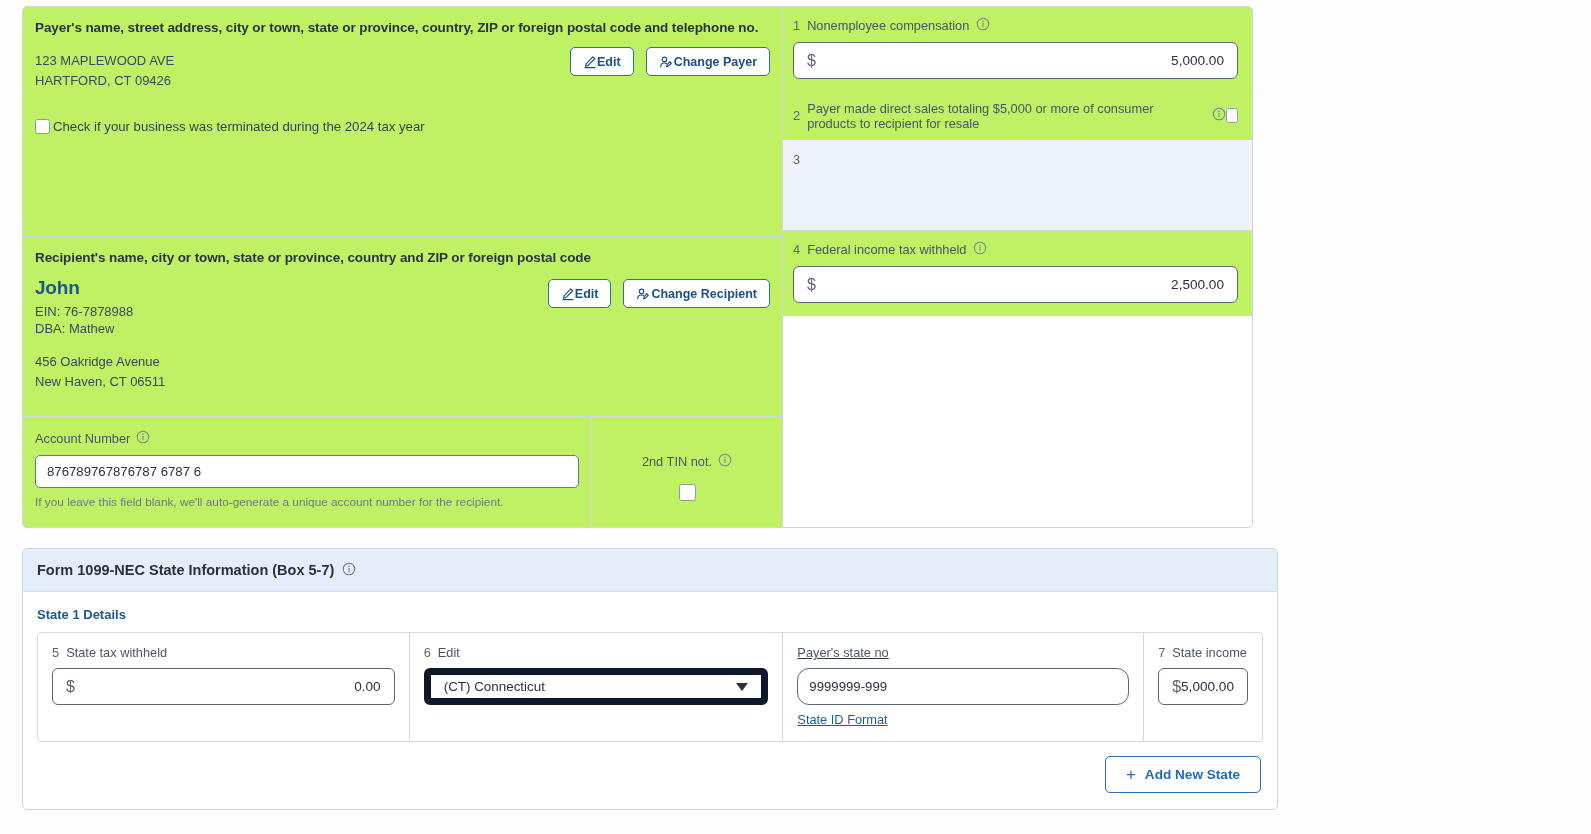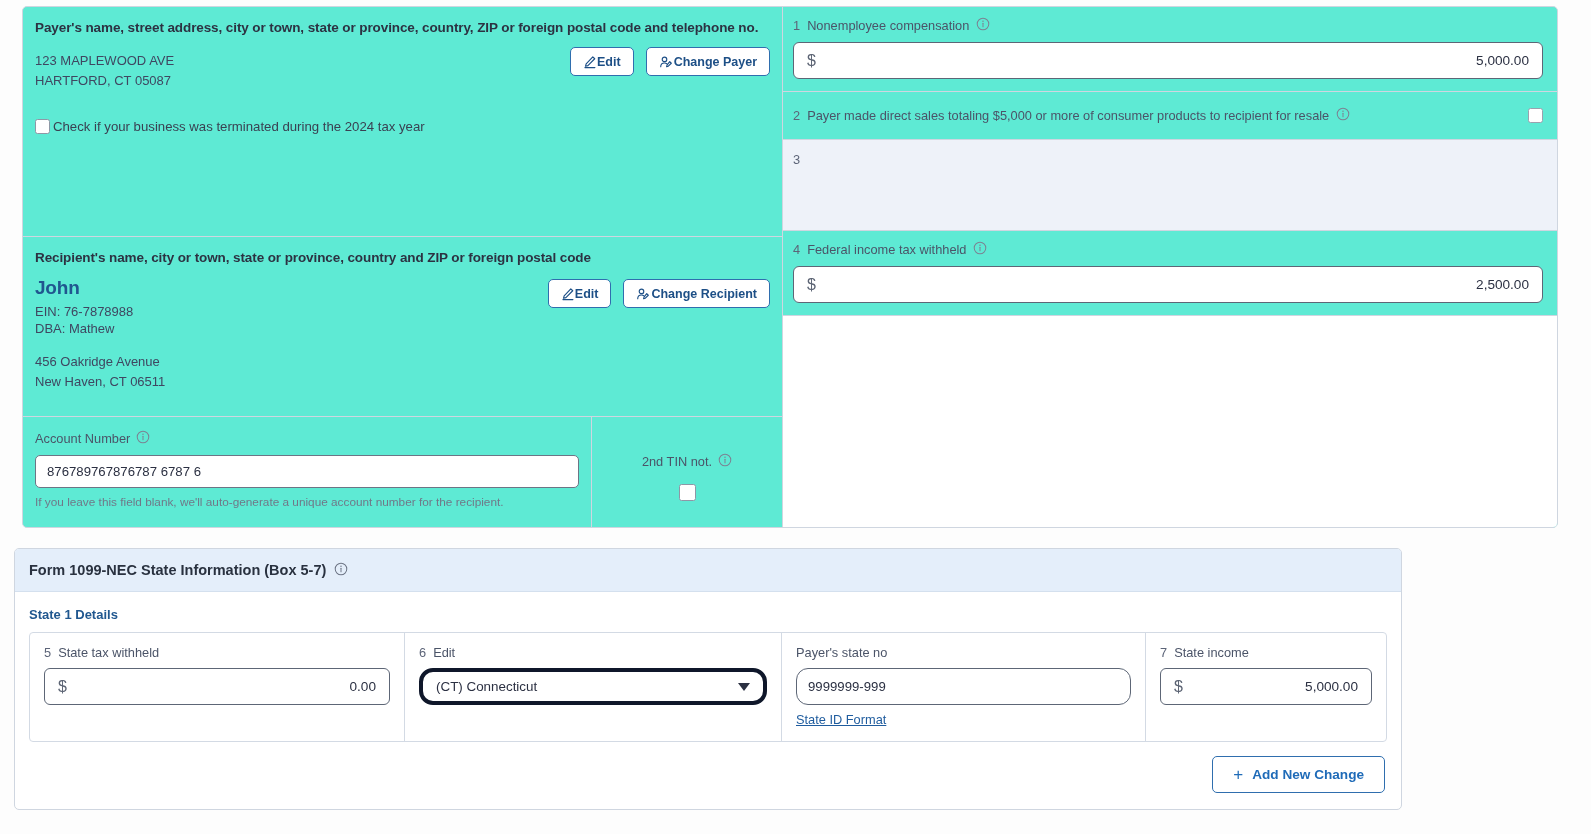--- a/index.html
+++ b/index.html
@@ -8,24 +8,24 @@
     background: #fdfdfd;
     font-family: "Liberation Sans", sans-serif;
     color: #31374a;
     overflow: hidden;
   }
   .page { position: relative; width: 1591px; height: 834px; padding: 0; }
 
   
   .form-card {
     position: absolute; left: 22px; top: 6px;
-    width: 1536px; height: 522px;
+    width: 1231px; height: 522px;
     border: 1px solid #cfd6e0;
     border-radius: 5px;
-    background: #5eead4;
+    background: #bef264;
     display: flex;
     overflow: hidden;
   }
   .col-left { width: 760px; border-right: 1px solid #cfd6e0; display: flex; flex-direction: column; }
   .col-right { flex: 1; display: flex; flex-direction: column; }
 
   
   .payer-block { height: 230px; border-bottom: 1px solid #cfd6e0; padding: 13px 12px 0 12px; position: relative; }
   .recip-block { height: 180px; border-bottom: 1px solid #cfd6e0; padding: 13px 12px 0 12px; position: relative; }
   .acct-block { flex: 1; display: flex; }
@@ -91,44 +91,44 @@
   .rbox2 { display: flex; align-items: center; padding: 14px 14px 14px 10px; border-bottom: 1px solid #cfd6e0; height: 48px; }
   .rbox2 .chk2 { margin-left: auto; width: 15px; height: 15px; border: 1.6px solid #9aa1ae; border-radius: 2.5px; background: #fff; cursor: pointer; }
 
   .rbox3 { background: #eef2f9; border-bottom: 1px solid #cfd6e0; height: 91px; padding: 10px 14px 0 10px; }
   .rbox3 .num { font-size: 12.8px; color: #5c6478; }
 
   .rbox-fill { flex: 1; background: #fff; }
 
   
   .state-card {
-    position: absolute; left: 14px; top: 548px;
-    width: 1388px; height: 262px;
+    position: absolute; left: 22px; top: 548px;
+    width: 1256px; height: 262px;
     border: 1px solid #cfd6e0; border-radius: 5px;
     background: #fff; overflow: hidden;
   }
   .state-head {
     height: 43px; background: #e4eefa; border-bottom: 1px solid #d4e0ee;
     display: flex; align-items: center; gap: 8px; padding: 0 14px;
     font-size: 14.5px; font-weight: 700; color: #29313f;
   }
   .state-sub { font-size: 13px; font-weight: 700; color: #20578f; padding: 15px 0 0 14px; }
   .state-row {
     margin: 10px 14px 0 14px; height: 110px;
     border: 1px solid #d3dae4; border-radius: 4px;
     display: flex;
   }
   .scell { padding: 12px 14px 0 14px; position: relative; }
   .scell + .scell { border-left: 1px solid #d3dae4; }
   .sc1 { width: 374px; }
   .sc2 { width: 377px; }
-  .sc3 { width: 364px; }
+  .sc3 { width: 364px; text-decoration: underline; }
   .sc4 { flex: 1; }
   .select-box {
-    margin-top: 8px; height: 37px; border: 4px solid #0f172a; border-radius: 14px;
+    margin-top: 8px; height: 37px; border: 7px solid #0f172a; border-radius: 6px;
     background: #fff; display: flex; align-items: center; padding: 0 13px;
     font-size: 13.4px; color: #2b3042; cursor: pointer;
   }
   .caret {
     margin-left: auto; width: 0; height: 0;
     border-left: 6.5px solid transparent; border-right: 6.5px solid transparent;
     border-top: 8px solid #2b3042;
   }
   .link {
     display: inline-block; margin-top: 7px; font-size: 12.8px;
@@ -151,21 +151,21 @@
 <div class="page">
 
   <div class="form-card">
 
     <div class="col-left">
 
       <div class="payer-block">
         <div class="section-caption">Payer's name, street address, city or town, state or province, country, ZIP or foreign postal code and telephone no.</div>
         <div class="entity-addr">
           <div>123 MAPLEWOOD AVE</div>
-          <div>HARTFORD, CT 05087</div>
+          <div>HARTFORD, CT 09426</div>
         </div>
 
         <div class="btn-row">
           <button class="btn-outline">
             <span>
               <svg width="14" height="14" viewBox="0 0 16 16" fill="none" stroke="#1d4f86" stroke-width="1.3" stroke-linecap="round" stroke-linejoin="round">
                 <path d="M11.2 2.1 13.4 4.3 5.6 12.1 2.8 12.9 3.6 10.1z"></path>
                 <path d="M2.2 14.4h11.4"></path>
               </svg>
             </span>
@@ -368,18 +368,18 @@
         <div class="money-input">
           <span class="money-sign">$</span>
           <span class="money-val">5,000.00</span>
         </div>
       </div>
     </div>
 
     <div class="add-row">
       <button class="btn-add">
         <span class="plus">+</span>
-        <span>Add New Change</span>
+        <span>Add New State</span>
       </button>
     </div>
   </div>
 
 </div>
 
 </body></html>

